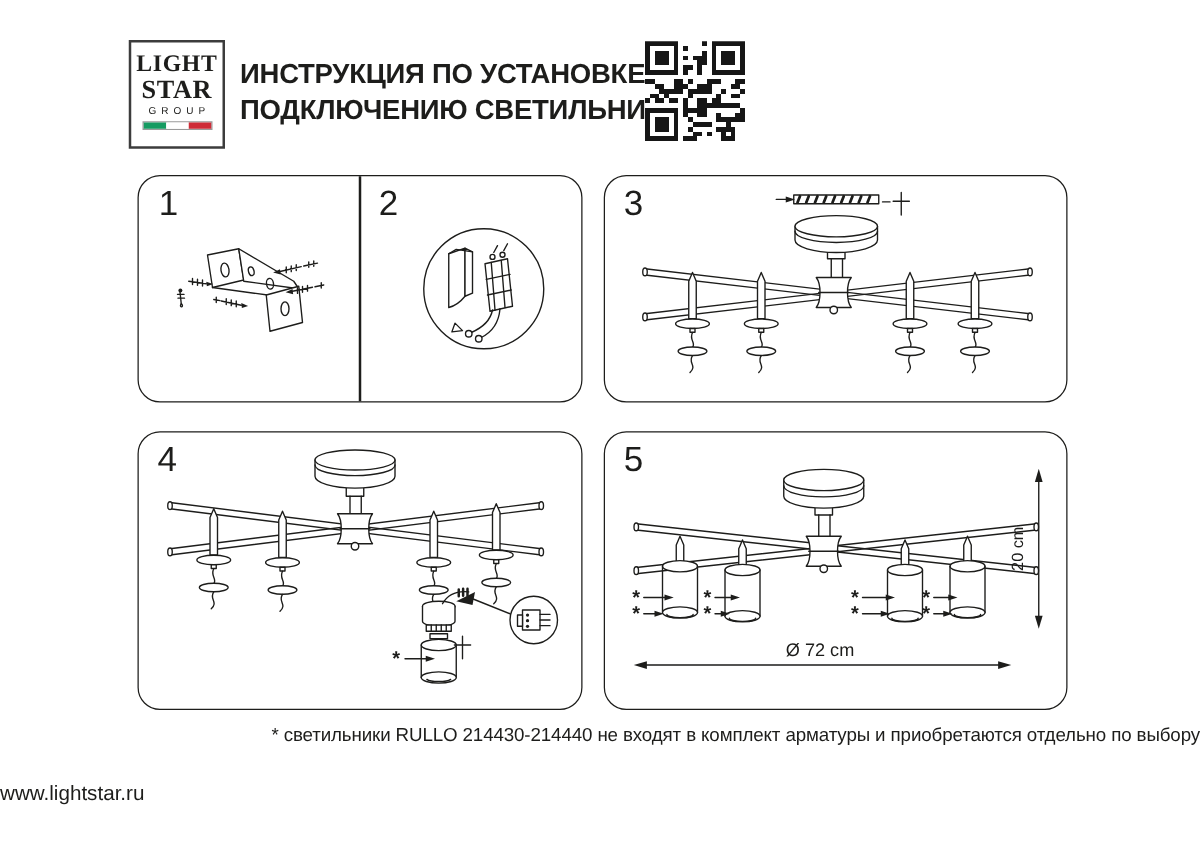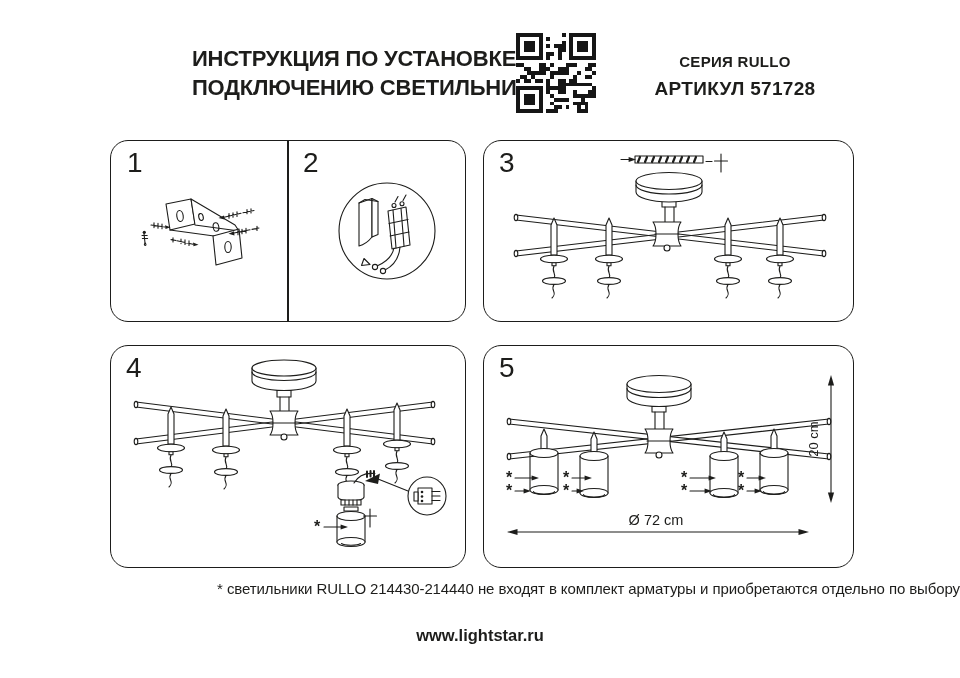--- a/index.html
+++ b/index.html
@@ -29,21 +29,21 @@
   .p5 {left:483px;top:345px;width:371px;height:223px}
   .divider{position:absolute;left:176px;top:0;bottom:0;width:1.6px;background:#1d1d1b}
   .pnum{position:absolute;top:6px;font-size:28px;font-weight:400;color:#1d1d1b}
   svg.draw{position:absolute;left:0;top:0}
   text.dim{font-size:13px;fill:#1d1d1b;stroke:none;font-family:"Liberation Sans",sans-serif}
   text.dim2{font-size:14.5px;fill:#1d1d1b;stroke:none;font-family:"Liberation Sans",sans-serif}
   text.ast{font-size:16px;font-weight:bold;fill:#1d1d1b;stroke:none;font-family:"Liberation Sans",sans-serif}
 
   
   .footnote{position:absolute;left:0;right:0;top:580px;text-align:right;font-size:15px;letter-spacing:-.1px}
-  .website{position:absolute;left:0;right:0;top:626px;text-align:center;font-size:16.5px;font-weight:bold}
+  .website{position:absolute;left:0;right:0;top:626px;font-size:16.5px;font-weight:normal}
 </style>
 </head>
 <body>
 
 <div class="page">
 
   <svg width="0" height="0" style="position:absolute">
     <defs>
       <g id="hub">
         <path d="M2,0 H30 C26,5 26,19 30,24 H2 C6,19 6,5 2,0 Z" fill="#fff"></path>
@@ -62,20 +62,30 @@
         <path d="M1,5 V42 M29,5 V42" fill="none"></path>
         <ellipse cx="15" cy="42" rx="14" ry="4.5" fill="#fff"></ellipse>
         <path d="M4.5,43.5 A10.5,2.6 0 0 0 25.5,43.5" fill="none"></path>
       </g>
       <g id="crossscrew">
         <path d="M0,-9 V9 M-6.5,-2 H6.5"></path>
       </g>
     </defs>
   </svg>
 
+  <div class="logo">
+    <div class="logo-l1">LIGHT</div>
+    <div class="logo-l2">STAR</div>
+    <div class="logo-l3">GROUP</div>
+    <div class="logo-flag">
+      <span class="fg"></span>
+        <span class="fw"></span>
+        <span class="fr"></span>
+    </div>
+  </div>
 
   <div class="title">
     <div>ИНСТРУКЦИЯ ПО УСТАНОВКЕ И</div>
     <div>ПОДКЛЮЧЕНИЮ СВЕТИЛЬНИКА</div>
   </div>
 
   <svg class="qr" width="80" height="80" viewBox="0 0 21 21" shape-rendering="crispEdges">
       <rect x="0" y="0" width="21" height="21" fill="#ffffff"></rect>
       <rect x="12" y="0" width="1" height="1" fill="#161616"></rect>
       <rect x="8" y="1" width="1" height="1" fill="#161616"></rect>
@@ -194,24 +204,20 @@
       <rect x="1" y="1" width="5" height="5" fill="#ffffff"></rect>
       <rect x="2" y="2" width="3" height="3" fill="#161616"></rect>
       <rect x="14" y="0" width="7" height="7" fill="#161616"></rect>
       <rect x="15" y="1" width="5" height="5" fill="#ffffff"></rect>
       <rect x="16" y="2" width="3" height="3" fill="#161616"></rect>
       <rect x="0" y="14" width="7" height="7" fill="#161616"></rect>
       <rect x="1" y="15" width="5" height="5" fill="#ffffff"></rect>
       <rect x="2" y="16" width="3" height="3" fill="#161616"></rect>
     </svg>
 
-  <div class="series-wrap">
-    <div class="series">СЕРИЯ RULLO</div>
-    <div class="article">АРТИКУЛ 571728</div>
-  </div>
 
   <div class="panel p12">
     <div class="divider"></div>
     <div class="pnum" style="left:16px">1</div>
     <div class="pnum" style="left:192px">2</div>
 
     <svg class="draw" width="353" height="179" viewBox="0 0 353 179">
       <g stroke="#1d1d1b" stroke-width="1.1" fill="none" stroke-linecap="round" stroke-linejoin="round">
 
         <path d="M55,63 L80,58 L84,83 L59,89 Z" fill="#fff"></path>

